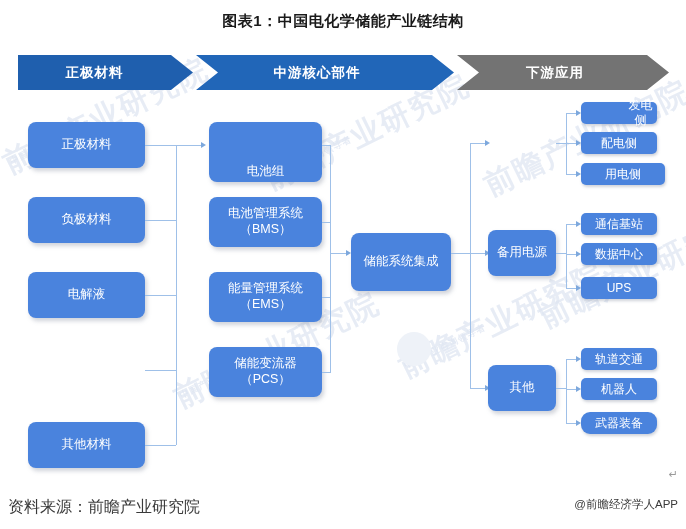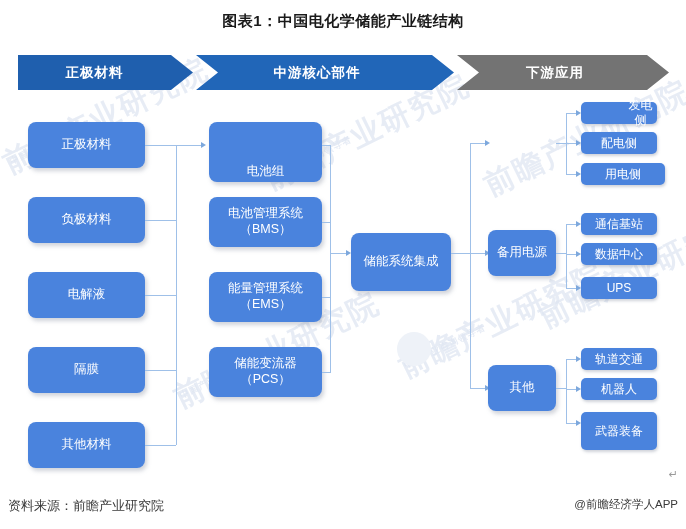--- a/index.html
+++ b/index.html
@@ -55,21 +55,21 @@
 
   
   .ln{position:absolute;background:#9fc0e8;}
   .lnh{height:1px;}
   .lnv{width:1px;}
   .arrow{position:absolute;width:0;height:0;
     border-top:3.5px solid transparent;border-bottom:3.5px solid transparent;
     border-left:5px solid #7da8dd;}
 
   
-  .src{position:absolute;left:8px;top:497px;font-size:13px;color:#3a3a3a;}
+  .src{position:absolute;left:8px;top:497px;font-size:16px;color:#3a3a3a;}
   .appmark{position:absolute;right:8px;top:497px;font-size:11.5px;color:#3a3a3a;}
   .pilcrow{position:absolute;right:8px;top:468px;font-size:11px;color:#9a9a9a;}
 </style>
 </head>
 <body>
 
 <div id="stage">
 
   <div class="wm wm-big" style="left:-6px;top:96px;transform:rotate(-26deg);">前瞻产业研究院</div>
   <div class="wm wm-sm" style="left:6px;top:136px;transform:rotate(-26deg);">中国产业咨询领导者</div>
@@ -103,23 +103,20 @@
   </div>
 
   <div class="node" style="left:28px;top:122px;width:117px;height:46px;">
     <span>正极材料</span>
   </div>
   <div class="node" style="left:28px;top:197px;width:117px;height:46px;">
     <span>负极材料</span>
   </div>
   <div class="node" style="left:28px;top:272px;width:117px;height:46px;">
     <span>电解液</span>
-  </div>
-  <div class="node" style="left:28px;top:347px;width:117px;height:46px;">
-    <span>隔膜</span>
   </div>
   <div class="node" style="left:28px;top:422px;width:117px;height:46px;">
     <span>其他材料</span>
   </div>
 
   <div class="ln lnh" style="left:145px;top:145px;width:31px;"></div>
   <div class="ln lnh" style="left:145px;top:220px;width:31px;"></div>
   <div class="ln lnh" style="left:145px;top:295px;width:31px;"></div>
   <div class="ln lnh" style="left:145px;top:370px;width:31px;"></div>
   <div class="ln lnh" style="left:145px;top:445px;width:31px;"></div>
@@ -223,21 +220,21 @@
   </div>
 
   <div class="ln lnh" style="left:566px;top:389px;width:12px;"></div>
   <div class="arrow" style="left:576px;top:385.5px;"></div>
   <div class="node small" style="left:581px;top:378px;width:76px;height:22px;">
     <span>机器人</span>
   </div>
 
   <div class="ln lnh" style="left:566px;top:423px;width:12px;"></div>
   <div class="arrow" style="left:576px;top:419.5px;"></div>
-  <div class="node small" style="left:581px;top:412px;width:76px;height:38px;">
+  <div class="node small" style="left:581px;top:412px;width:76px;height:22px;border-radius:9px;">
     <span>武器装备</span>
   </div>
 
   <div class="pilcrow">↵</div>
   <div class="src">资料来源：前瞻产业研究院</div>
   <div class="appmark">@前瞻经济学人APP</div>
 
 </div>
 
 </body></html>

